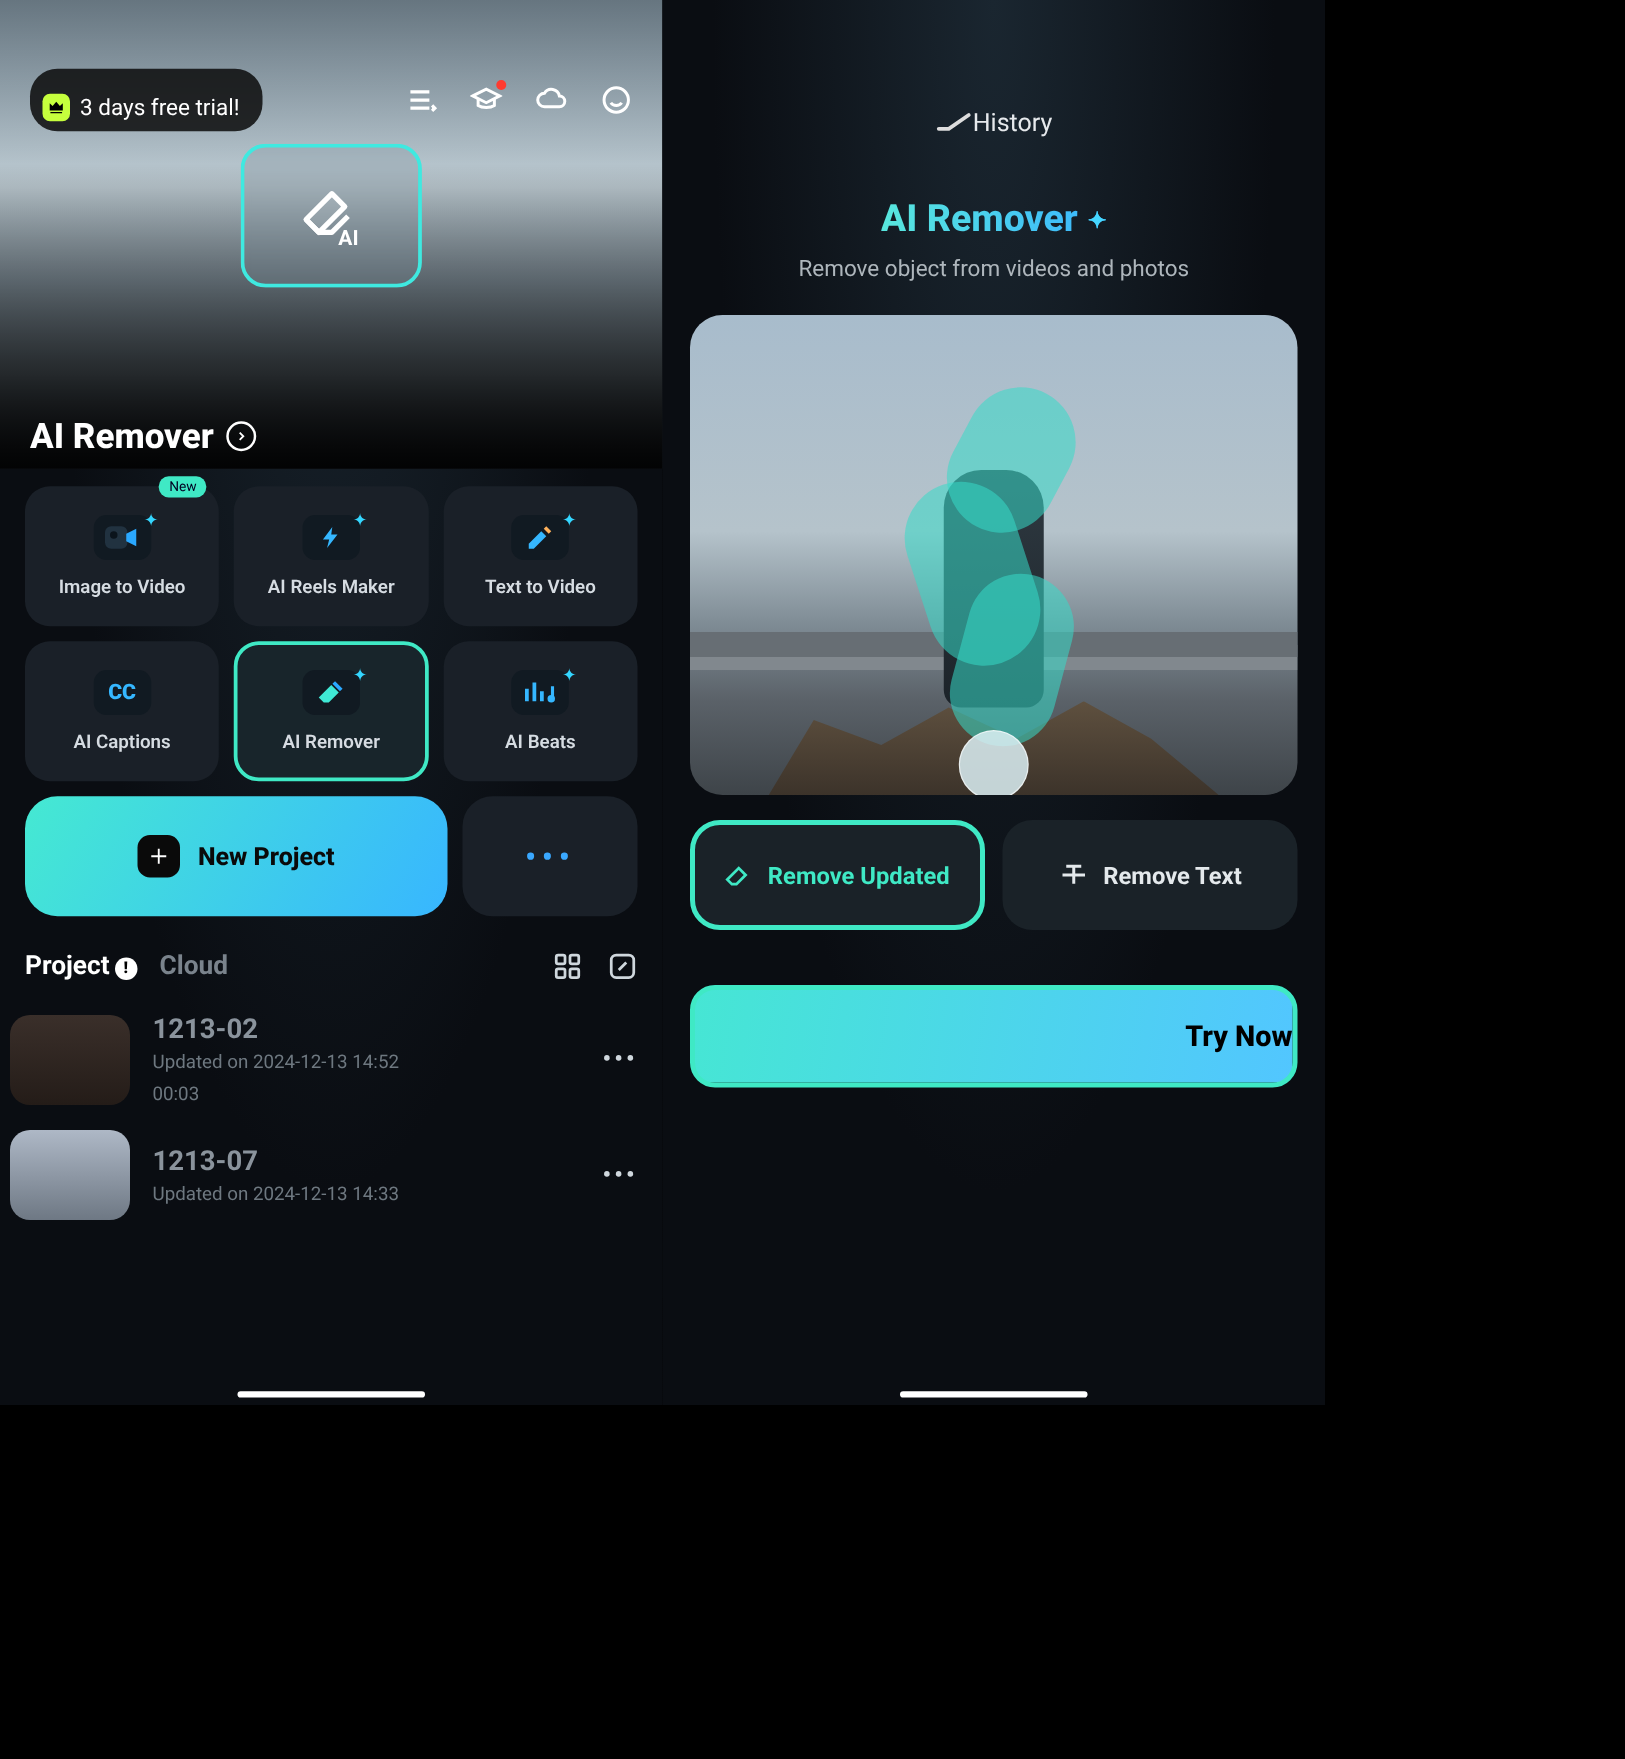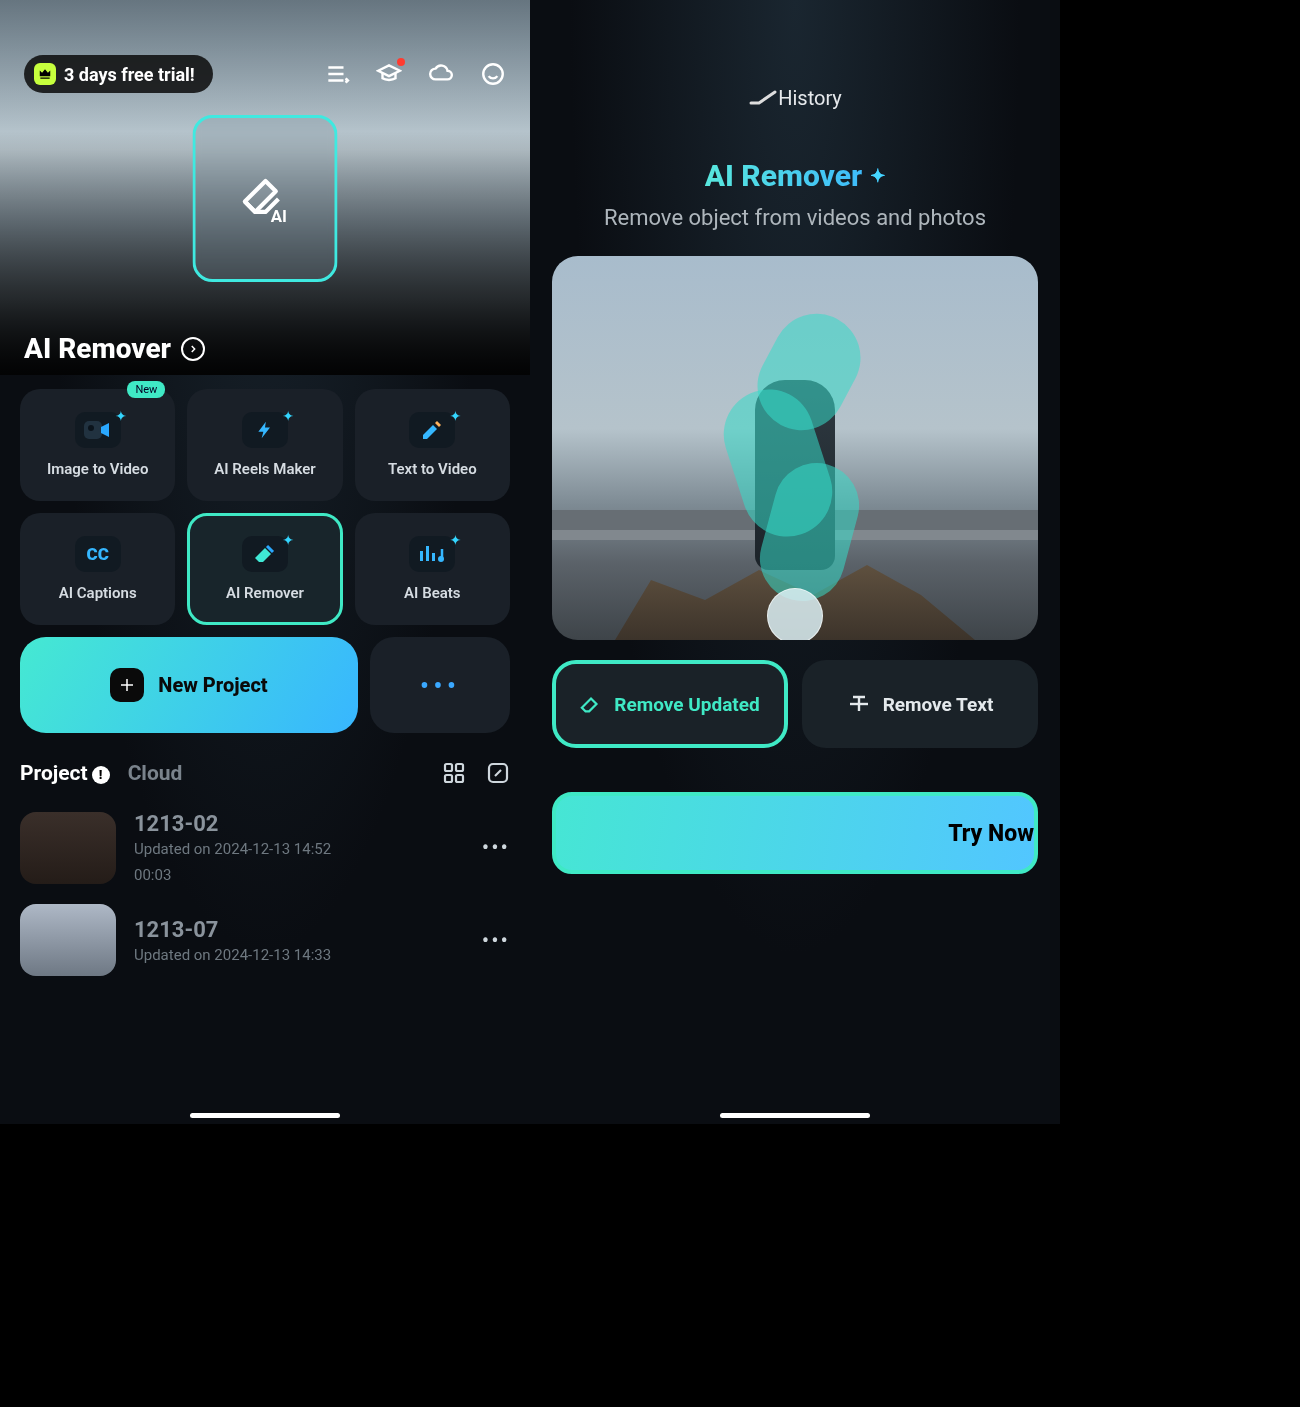--- a/index.html
+++ b/index.html
@@ -29,34 +29,34 @@
     position:absolute;inset:0;
     background: linear-gradient(to bottom, rgba(0,0,0,0.35) 0%, rgba(0,0,0,0) 35%, rgba(0,0,0,0.9) 100%);
   }
   .top-row {
     position: absolute; top: 55px; left: 24px; right: 24px; z-index:3;
     display: flex; align-items: center; justify-content: space-between;
   }
   .trial-pill {
     background: rgba(10,10,10,0.85);
     border-radius: 22px;
-    padding: 8px 18px 8px 10px;
+    padding: 20px 18px 8px 10px;
     display: flex; align-items: center; gap: 8px;
-    font-weight: 700; font-size: 18px;
+    font-weight: 400; font-size: 18px;
   }
   .crown-badge {
     width: 22px; height: 22px; background:#c6ff3d; border-radius:6px;
     display:flex;align-items:center;justify-content:center;
   }
   .top-icons { display:flex; gap:26px; }
   .top-icon { width:26px; height:26px; color:#fff; position:relative; }
   .red-dot { position:absolute; top:-3px; right:-3px; width:8px; height:8px; background:#ff3b30; border-radius:50%; }
   .hero-card {
     position:absolute; left:50%; top:115px; transform:translateX(-50%);
-    width:145px; height:167px; border:3px solid #3fe9e0; border-radius:20px;
+    width:145px; height:115px; border:3px solid #3fe9e0; border-radius:20px;
     display:flex;align-items:center;justify-content:center;
     background: rgba(120,140,150,0.25); backdrop-filter: blur(4px); z-index:3;
   }
   .hero-title {
     position:absolute; left:24px; bottom:10px; z-index:3;
     display:flex; align-items:center; gap:10px;
     font-size:28px; font-weight:800;
   }
   .chev-circle {
     width:24px;height:24px;border:2.5px solid #fff;border-radius:50%;
@@ -102,21 +102,21 @@
     height:96px;border-radius:24px;background:#1a2028;
     display:flex;align-items:center;justify-content:center;font-size:28px;color:#3aa8ff;letter-spacing:4px;
   }
   .tabs-row {
     padding: 28px 20px 0 20px; display:flex; align-items:center; justify-content:space-between;
   }
   .tabs { display:flex; gap:18px; align-items:center; font-size:21px; font-weight:700; }
   .tab-inactive { color:#7a838c; }
   .badge-circ { width:18px;height:18px;border-radius:50%;background:#fff;color:#000;font-size:13px;font-weight:900;display:inline-flex;align-items:center;justify-content:center;margin-left:4px;vertical-align:1px; }
   .tab-actions { display:flex; gap:20px; color:#cfd7dd; }
-  .proj-list { padding: 16px 20px 0 20px; }
+  .proj-list { padding: 16px 20px 0 8px; }
   .proj-item { display:flex; align-items:center; gap:18px; padding:10px 0; }
   .thumb { width:96px; height:72px; border-radius:16px; background:#2a2a30; flex:none; }
   .thumb.t1 { background:linear-gradient(#3a2f2a,#241c18); }
   .thumb.t2 { background:linear-gradient(#aeb8c6,#6e7884); }
   .proj-meta { flex:1; color:#6e7880; }
   .proj-name { font-size:22px; font-weight:700; color:#8a939c; }
   .proj-sub { font-size:15px; margin-top:4px; }
   .proj-dur { font-size:15px; margin-top:8px; }
   .proj-more { color:#cfd7dd; font-size:22px; letter-spacing:2px; }
   .fade-cover {
@@ -143,21 +143,21 @@
     position:absolute; bottom:6px; left:50%; transform:translateX(-50%);
     width:150px; height:5px; background:#fff; border-radius:3px;
   }
   
   .rp-top { display:flex; justify-content:center; align-items:center; padding:86px 26px 0 26px; }
   .back-btn { color:#ddd; }
   .history { font-size:20px; color:#e6e9ec; }
   .rp-title-wrap { text-align:center; margin-top:48px; }
   .rp-title { font-size:30px; font-weight:800; background:linear-gradient(90deg,#58e7dd,#3ab5ff); -webkit-background-clip:text; background-clip:text; color:transparent; display:inline-flex; align-items:center; gap:8px; }
   .rp-title .spark { color:#45d6ff; -webkit-text-fill-color:#45d6ff; font-size:18px; }
-  .rp-sub { margin-top:12px; color:#aeb6bc; font-size:22px; }
+  .rp-sub { margin-top:12px; color:#aeb6bc; font-size:18px; }
   .rp-preview {
     margin:26px 22px 0 22px; height:384px; border-radius:26px; overflow:hidden; position:relative;
     background:linear-gradient(#a8bccc 0%, #b5c3cb 45%, #7d8a93 65%, #5b6269 80%, #3e4449 100%);
   }
   .mountains {
     position:absolute; left:0; right:0; bottom:70px; height:100px;
     background:
       linear-gradient(transparent 40%, #676e74 40% 60%, transparent 60%),
       linear-gradient(transparent 50%, #81888e 50% 70%, transparent 70%);
   }

